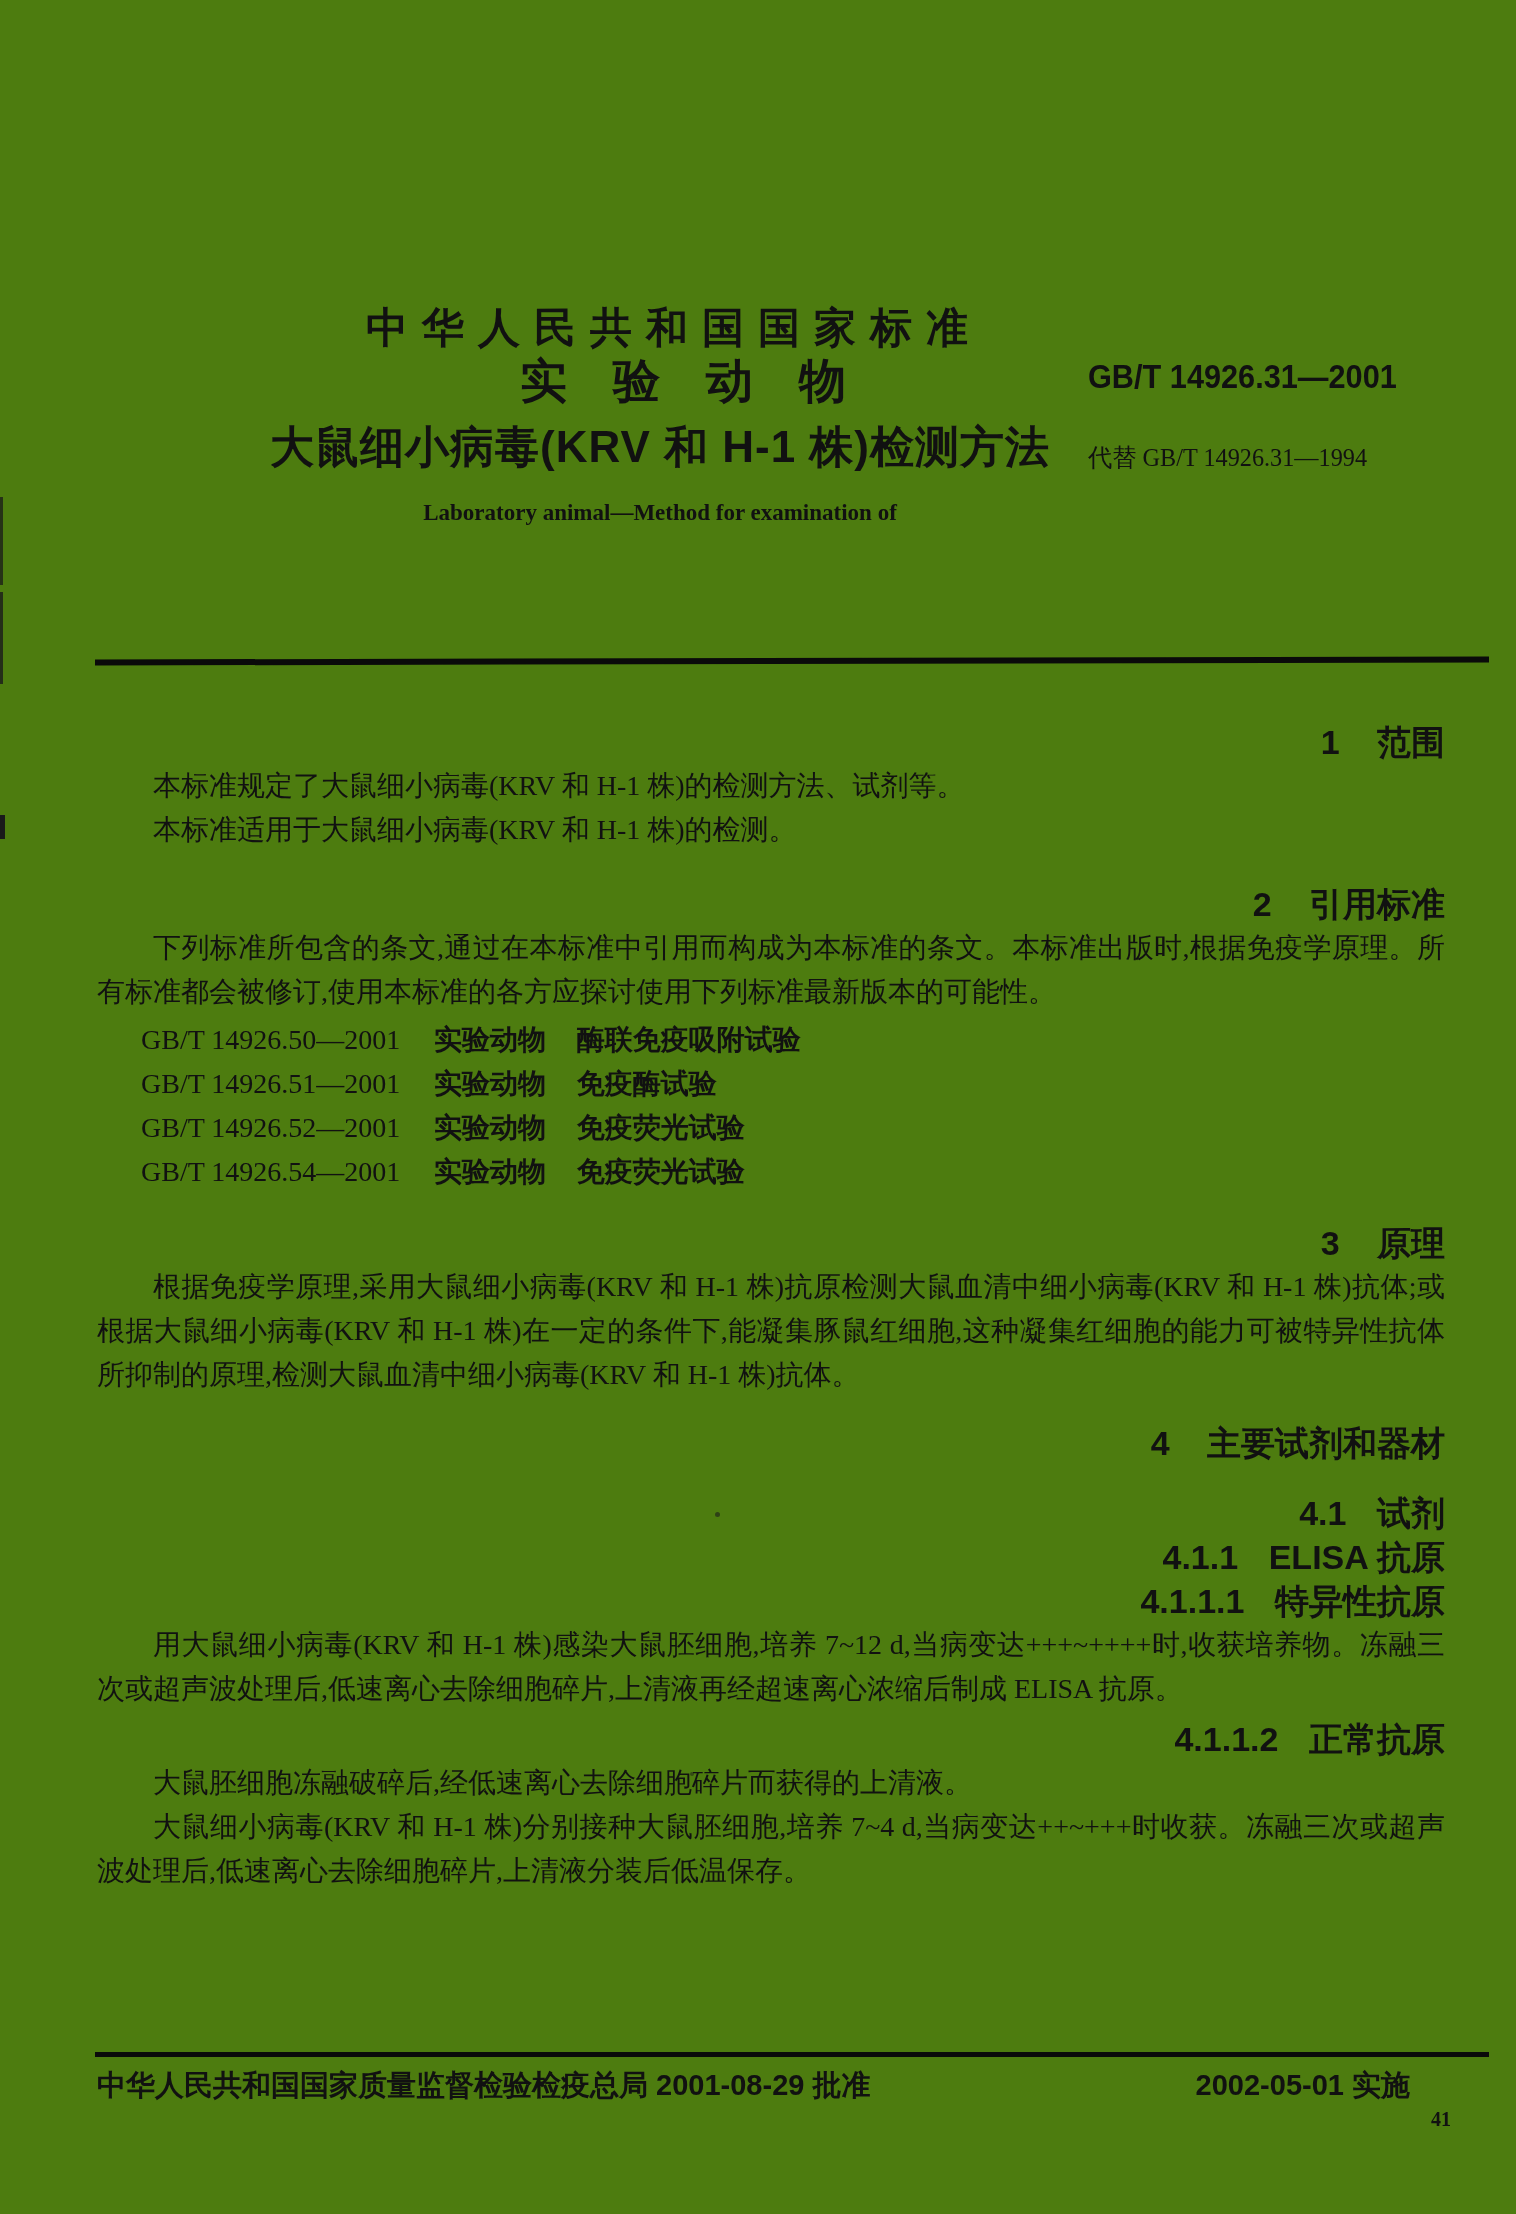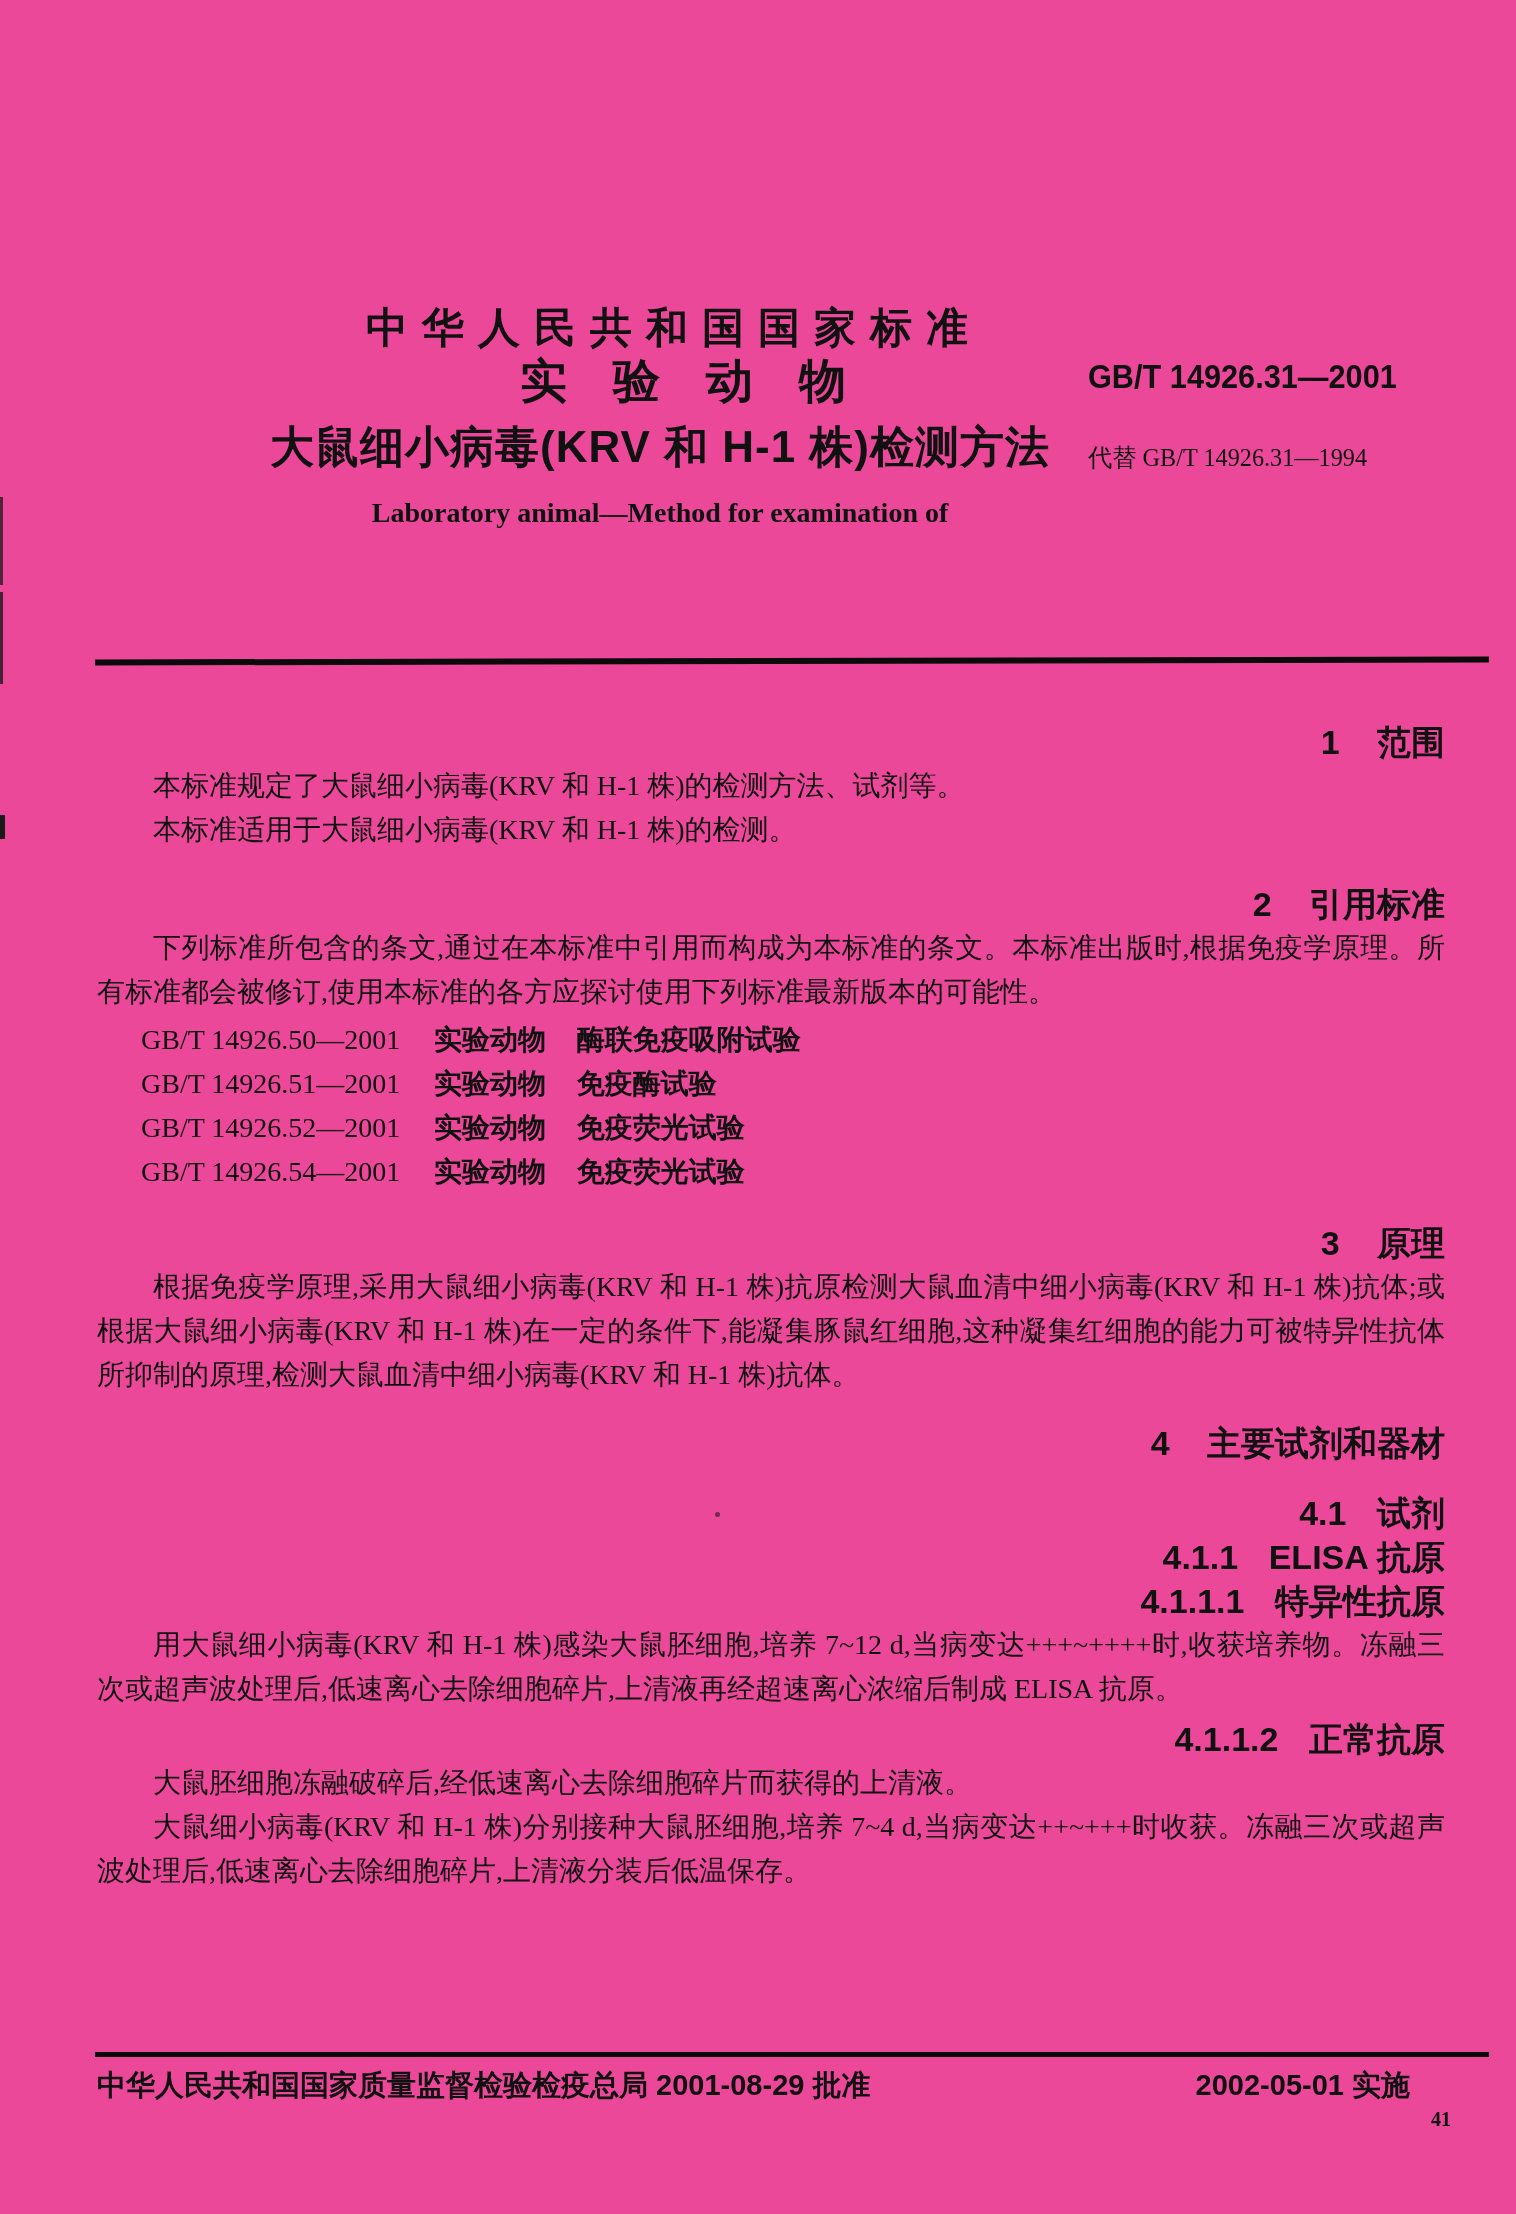--- a/index.html
+++ b/index.html
@@ -1,20 +1,20 @@
 <!DOCTYPE html>
 <html lang="zh"><head>
 <meta charset="utf-8">
 <style>
   html,body{margin:0;padding:0;background:#888;}
   .page{
     position:relative;
     width:1516px;height:2214px;
     margin:0 auto;
-    background:#ec4899;
+    background:#4d7c0f;
     color:#111111;
     font-family:"Liberation Serif","DejaVu Serif",serif;
     overflow:hidden;
   }
   
   .hdr-line{position:absolute;left:0;width:1320px;text-align:center;white-space:nowrap;}
   .nation{
     top:300px;
     font-family:"Liberation Sans","DejaVu Sans",sans-serif;
     font-weight:700;font-size:42px;letter-spacing:14px;padding-left:14px;
@@ -35,21 +35,21 @@
     font-weight:700;font-size:33px;white-space:nowrap;
     transform:scaleX(0.93);transform-origin:left center;
   }
   .replaces{
     position:absolute;left:1088px;top:441px;
     font-size:25px;white-space:nowrap;
     transform:scaleX(0.97);transform-origin:left center;
   }
   .title-en{
     position:absolute;left:0;top:492px;width:1320px;
-    text-align:center;font-weight:700;font-size:28px;line-height:42px;
+    text-align:center;font-weight:700;font-size:23px;line-height:42px;
     font-family:"Liberation Serif","DejaVu Serif",serif;
   }
   .rule{position:absolute;background:#0a0a0a;}
   .rule-top{left:95px;top:658px;width:1394px;height:6px;transform:rotate(-0.12deg);}
   .rule-bottom{left:95px;top:2052px;width:1394px;height:5px;}
   
   .body{
     position:absolute;left:97px;top:710px;width:1348px;
     font-size:28px;line-height:44px;
   }

